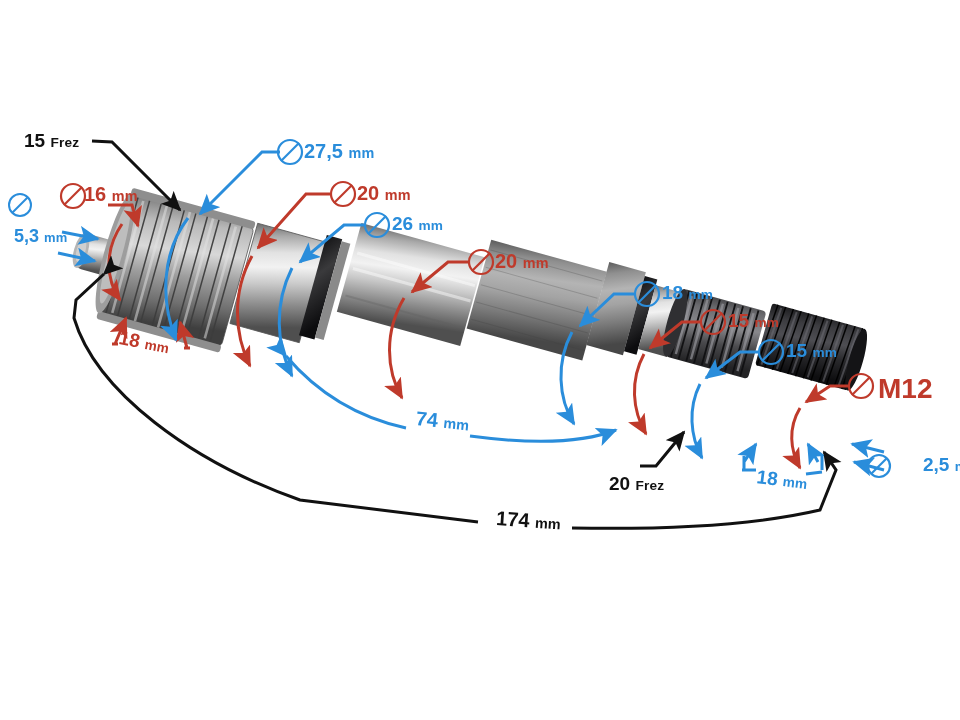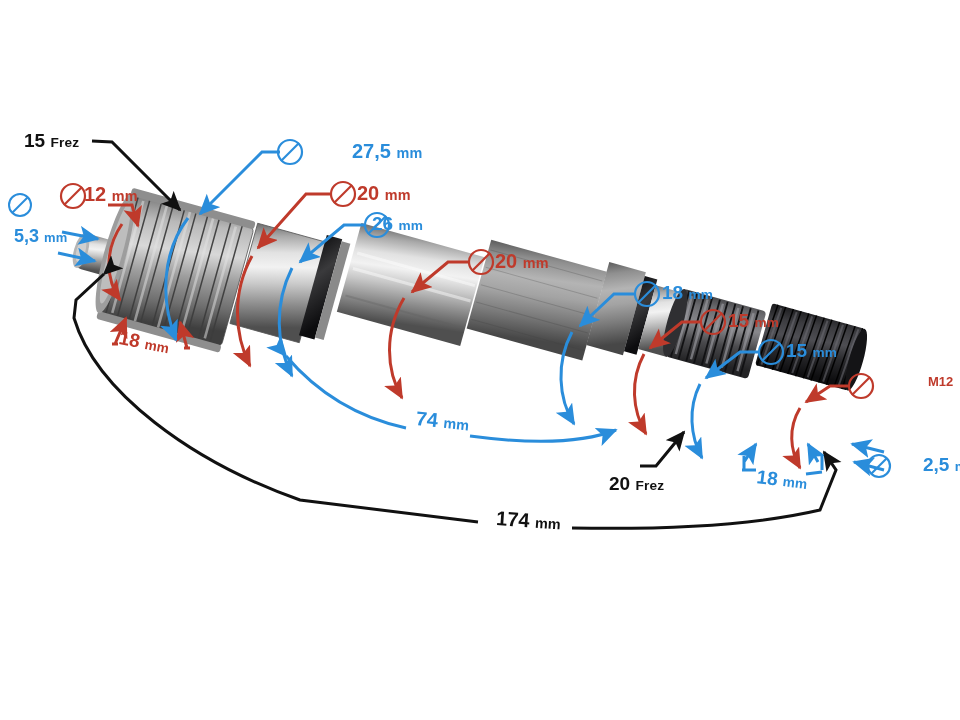--- a/index.html
+++ b/index.html
@@ -348,40 +348,40 @@
     <span class="num">15</span>
     <span class="unit">Frez</span>
   </div>
 
   <div class="lbl blue" style="left:14px;top:227px;font-size:18px;">
     <span class="num">5,3</span>
     <span class="unit">mm</span>
   </div>
 
   <div class="lbl red" style="left:84px;top:184px;font-size:20px;">
-    <span class="num">12</span>
+    <span class="num">16</span>
     <span class="unit">mm</span>
   </div>
 
   <div class="lbl red" style="left:121px;top:328px;font-size:19px;transform:rotate(11deg);transform-origin:left top;">
     <span class="num">18</span>
     <span class="unit">mm</span>
   </div>
 
-  <div class="lbl blue" style="left:304px;top:141px;font-size:20px;padding-left:48px;">
+  <div class="lbl blue" style="left:304px;top:141px;font-size:20px;">
     <span class="num">27,5</span>
     <span class="unit">mm</span>
   </div>
 
   <div class="lbl red" style="left:357px;top:183px;font-size:20px;">
     <span class="num">20</span>
     <span class="unit">mm</span>
   </div>
 
-  <div class="lbl blue" style="left:372px;top:214px;font-size:19px;">
+  <div class="lbl blue" style="left:392px;top:214px;font-size:19px;">
     <span class="num">26</span>
     <span class="unit">mm</span>
   </div>
 
   <div class="lbl red" style="left:495px;top:251px;font-size:20px;">
     <span class="num">20</span>
     <span class="unit">mm</span>
   </div>
 
   <div class="lbl blue" style="left:662px;top:283px;font-size:19px;">
@@ -392,21 +392,21 @@
   <div class="lbl red" style="left:728px;top:311px;font-size:19px;">
     <span class="num">15</span>
     <span class="unit">mm</span>
   </div>
 
   <div class="lbl blue" style="left:786px;top:341px;font-size:19px;">
     <span class="num">15</span>
     <span class="unit">mm</span>
   </div>
 
-  <div class="lbl red" style="left:928px;top:375px;font-size:13px;">
+  <div class="lbl red" style="left:878px;top:375px;font-size:28px;">
     <span class="num">M12</span>
     <span class="unit"></span>
   </div>
 
   <div class="lbl blue" style="left:923px;top:455px;font-size:19px;">
     <span class="num">2,5</span>
     <span class="unit">mm</span>
   </div>
 
   <div class="lbl blue" style="left:758px;top:467px;font-size:19px;transform:rotate(7deg);transform-origin:left top;">

